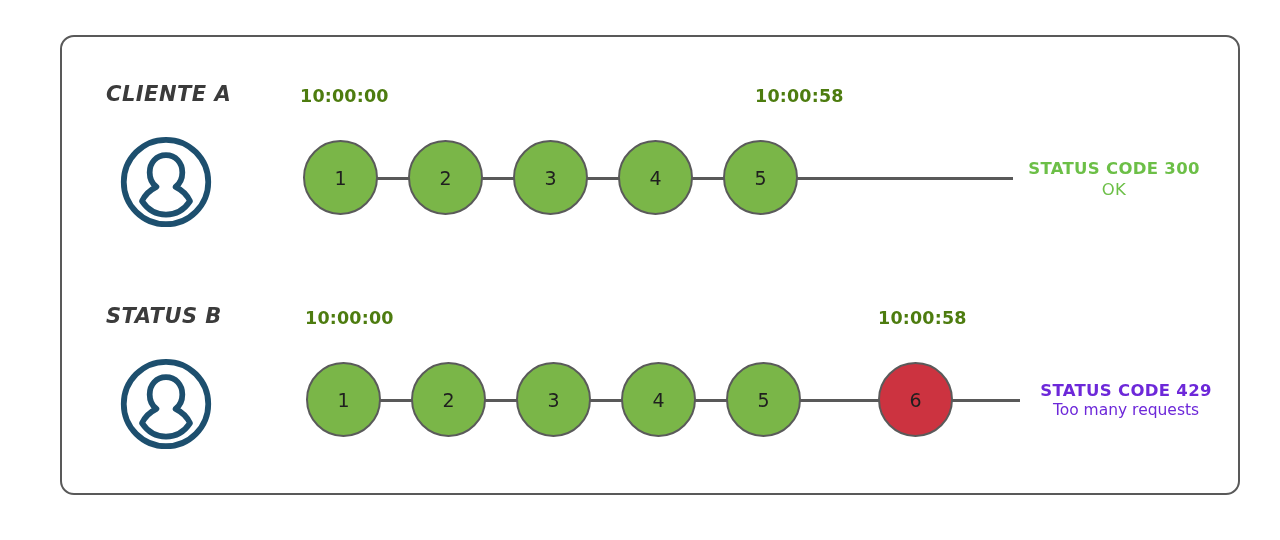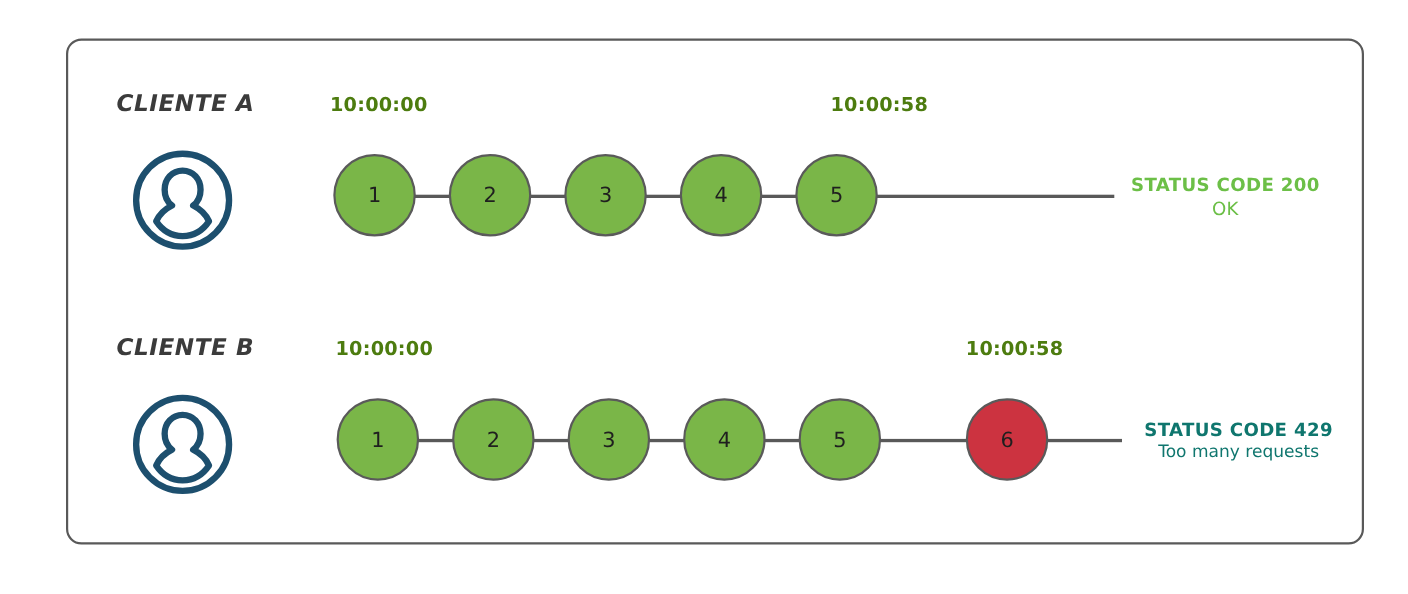--- a/index.html
+++ b/index.html
@@ -117,21 +117,21 @@
     line-height: 1.28;
     text-align: center;
     white-space: nowrap;
     letter-spacing: 0.3px;
   }
   .status .l2 {
     display: block;
     font-weight: 400;
   }
   .status-ok  { color: #6cbf47; }
-  .status-err { color: #0f766e; }
+  .status-err { color: #6d28d9; }
   .status-err .l2 { font-size: 15.5px; letter-spacing: 0; text-align: center; }
 </style>
 </head>
 <body>
 
 <div id="stage">
 
   <div class="panel"></div>
 
   <div class="row row-a">
@@ -173,28 +173,28 @@
       </div>
       <div class="node ok" style="left:618px;">
         <span>4</span>
       </div>
       <div class="node ok" style="left:723px;">
         <span>5</span>
       </div>
     </div>
 
     <div class="status status-ok" style="left:1024px; top:158px; width:180px;">
-      <span>STATUS CODE 200</span>
+      <span>STATUS CODE 300</span>
       <span class="l2">OK</span>
     </div>
   </div>
 
   <div class="row row-b">
 
-    <div class="client-label">CLIENTE B</div>
+    <div class="client-label">STATUS B</div>
 
     <div class="avatar">
       <svg viewBox="0 0 100 100" aria-hidden="true">
         <circle cx="50" cy="50" r="44" fill="none" stroke="#1d4f6e" stroke-width="6"></circle>
         <path d="M50 22 C40 22 33 30 33 40 C33 47 36 52 40 55
                  C34 58 28 63 25 70
                  C31 79 40 84 50 84
                  C60 84 69 79 75 70
                  C72 63 66 58 60 55
                  C64 52 67 47 67 40

